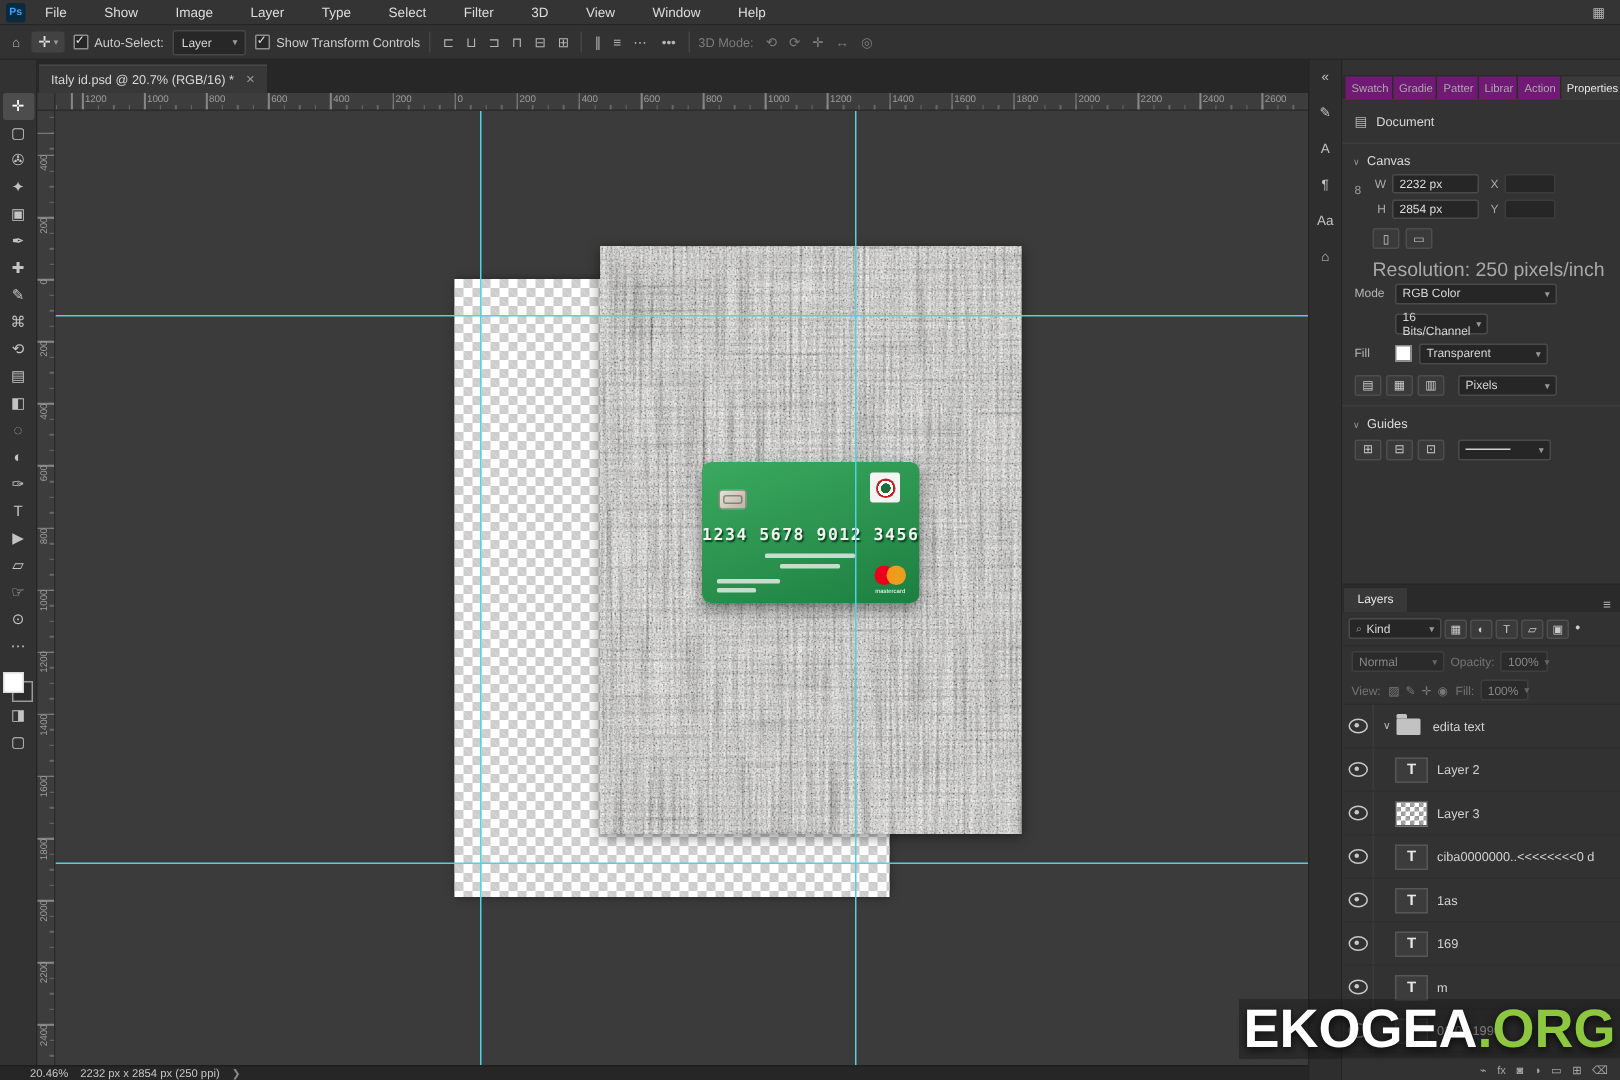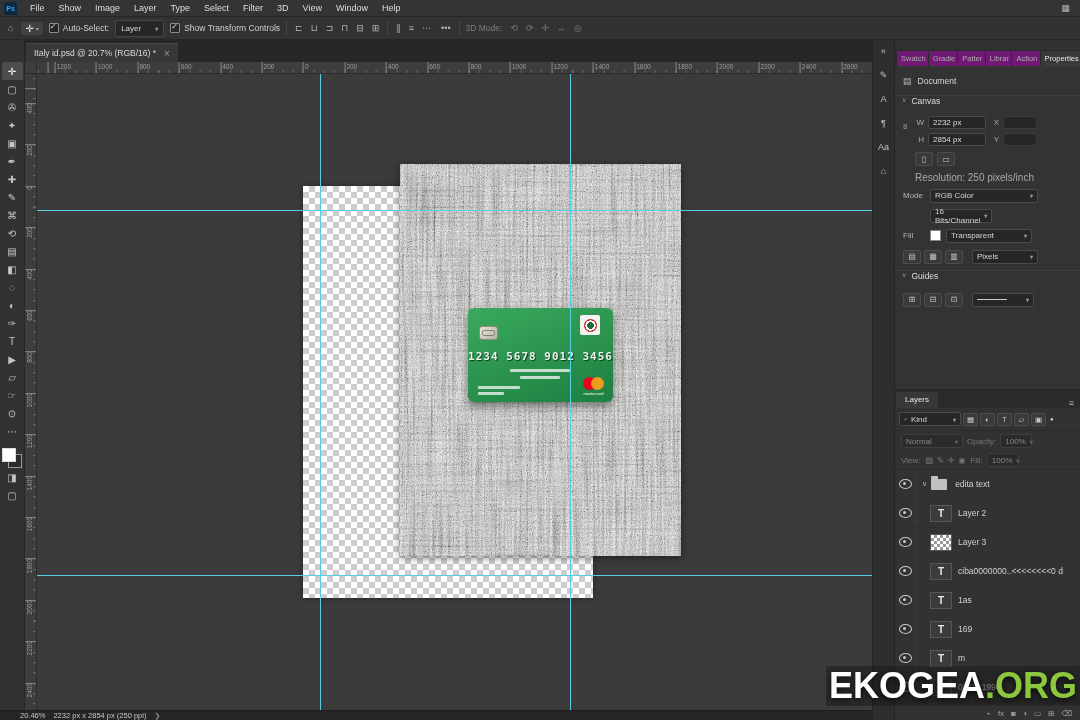--- a/index.html
+++ b/index.html
@@ -4,21 +4,21 @@
 <style>
   html,body{margin:0;padding:0;background:#222;}
   #app{position:relative;width:1080px;height:720px;background:#323232;overflow:hidden;
        font-family:"Liberation Sans",sans-serif;-webkit-font-smoothing:antialiased;}
 
   
   #menubar{position:absolute;left:0;top:0;width:1080px;height:17px;background:#343434;
            border-bottom:1px solid #262626;display:flex;align-items:center;padding-left:4px;box-sizing:border-box;}
   #ps-logo{width:13px;height:13px;background:#0b2a3f;color:#31a8ff;font-size:7px;font-weight:bold;
            display:flex;align-items:center;justify-content:center;border-radius:2px;margin-right:6px;}
-  #menu-items{display:flex;height:100%;}
+  #menu-items{display:flex;height:100%;gap:11px;}
   .menu-item{font-size:9px;color:#dedede;padding:0 7px;display:flex;align-items:center;}
   #menubar .right-ic{margin-left:auto;color:#b5b5b5;font-size:9px;padding-right:10px;}
 
   
   #optionsbar{position:absolute;left:0;top:17px;width:1080px;height:23px;background:#323232;
               border-bottom:1px solid #262626;display:flex;align-items:center;gap:6px;padding:0 6px;
               box-sizing:border-box;font-size:8.5px;color:#cfcfcf;}
   .ob-ic{color:#b5b5b5;font-size:9px;padding:0 2px;}
   .ob-tool{display:inline-flex;align-items:center;gap:2px;color:#e0e0e0;font-size:10px;background:#424242;
            border-radius:2px;padding:1px 4px;}
@@ -108,35 +108,35 @@
   
   #panels{position:absolute;left:895px;top:40px;width:185px;bottom:0;background:#323232;display:flex;flex-direction:column;}
   #panel-tabs{height:16px;margin-top:10px;background:#2a2a2a;display:flex;align-items:flex-end;padding-left:2px;gap:1px;
               border-bottom:1px solid #3a3a3a;}
   .p-tab{height:15px;line-height:15px;padding:0 4px;font-size:7.5px;color:#ababab;background:#701a75;white-space:nowrap;overflow:hidden;}
   .p-tab.active{background:#3a3a3a;color:#e8e8e8;}
 
   #properties{height:322px;overflow:hidden;background:#333333;font-size:8.5px;color:#c9c9c9;}
   .doc-row{margin-top:4px;height:20px;display:flex;align-items:center;gap:6px;padding:0 8px;color:#d8d8d8;}
   .doc-row .ic{color:#b5b5b5;font-size:9px;}
-  .sec-h{display:flex;align-items:flex-start;gap:5px;padding:0 7px;height:16px;border-top:1px solid #3e3e3e;
+  .sec-h{display:flex;align-items:flex-end;gap:5px;padding:0 7px;height:16px;border-top:1px solid #3e3e3e;
          color:#dcdcdc;font-size:8.5px;margin-top:4px;}
   .sec-h .chev{font-size:6px;color:#999;}
   .canvas-grid{position:relative;padding:2px 6px 0 20px;}
   .chain{position:absolute;left:8px;top:10px;color:#9a9a9a;font-size:8px;}
   .cg-row{display:flex;align-items:center;height:17px;gap:4px;}
   .lb2{width:9px;color:#aaa;font-size:8px;text-align:right;}
   .fld{height:13px;background:#262626;border:1px solid #4a4a4a;border-radius:2px;display:inline-flex;align-items:center;
        padding:0 4px;color:#ddd;font-size:8px;box-sizing:border-box;}
   .w64{width:58px;}.w44{width:34px;}
   .fld.disabled{border-color:#3c3c3c;color:#777;}
   .orient-row{display:flex;gap:4px;padding:4px 0 0 20px;height:18px;box-sizing:border-box;}
   .ib{width:18px;height:14px;background:#3a3a3a;border:1px solid #4d4d4d;border-radius:2px;color:#c9c9c9;font-size:8px;
       display:inline-flex;align-items:center;justify-content:center;box-sizing:border-box;flex:none;}
-  .res{padding:6px 0 0 20px;font-size:10px;color:#a8a8a8;height:12px;}
+  .res{padding:6px 0 0 20px;font-size:13px;color:#a8a8a8;height:12px;}
   .field-row{display:flex;align-items:center;gap:5px;padding:0 8px;height:17px;margin-top:3px;}
   .field-row .lb{width:22px;font-size:8px;color:#b5b5b5;flex:none;}
   .field-row.indent{padding-left:35px;}
   .dd{height:14px;background:#262626;border:1px solid #4a4a4a;border-radius:2px;display:inline-flex;align-items:center;
       justify-content:space-between;padding:0 4px;font-size:8px;color:#d6d6d6;box-sizing:border-box;}
   .w110{width:108px;}.w96{width:86px;}.w72{width:66px;}.w62{width:62px;}.w34{width:32px;}
   .caret{font-size:6px;color:#999;margin-left:4px;}
   .mini-swatch{width:9px;height:9px;background:#fff;border:1px solid #888;flex:none;}
   .icons-row{display:flex;align-items:center;gap:3px;padding:3px 8px 0;height:22px;box-sizing:border-box;}
   .icons-row .dd{margin-left:6px;}

